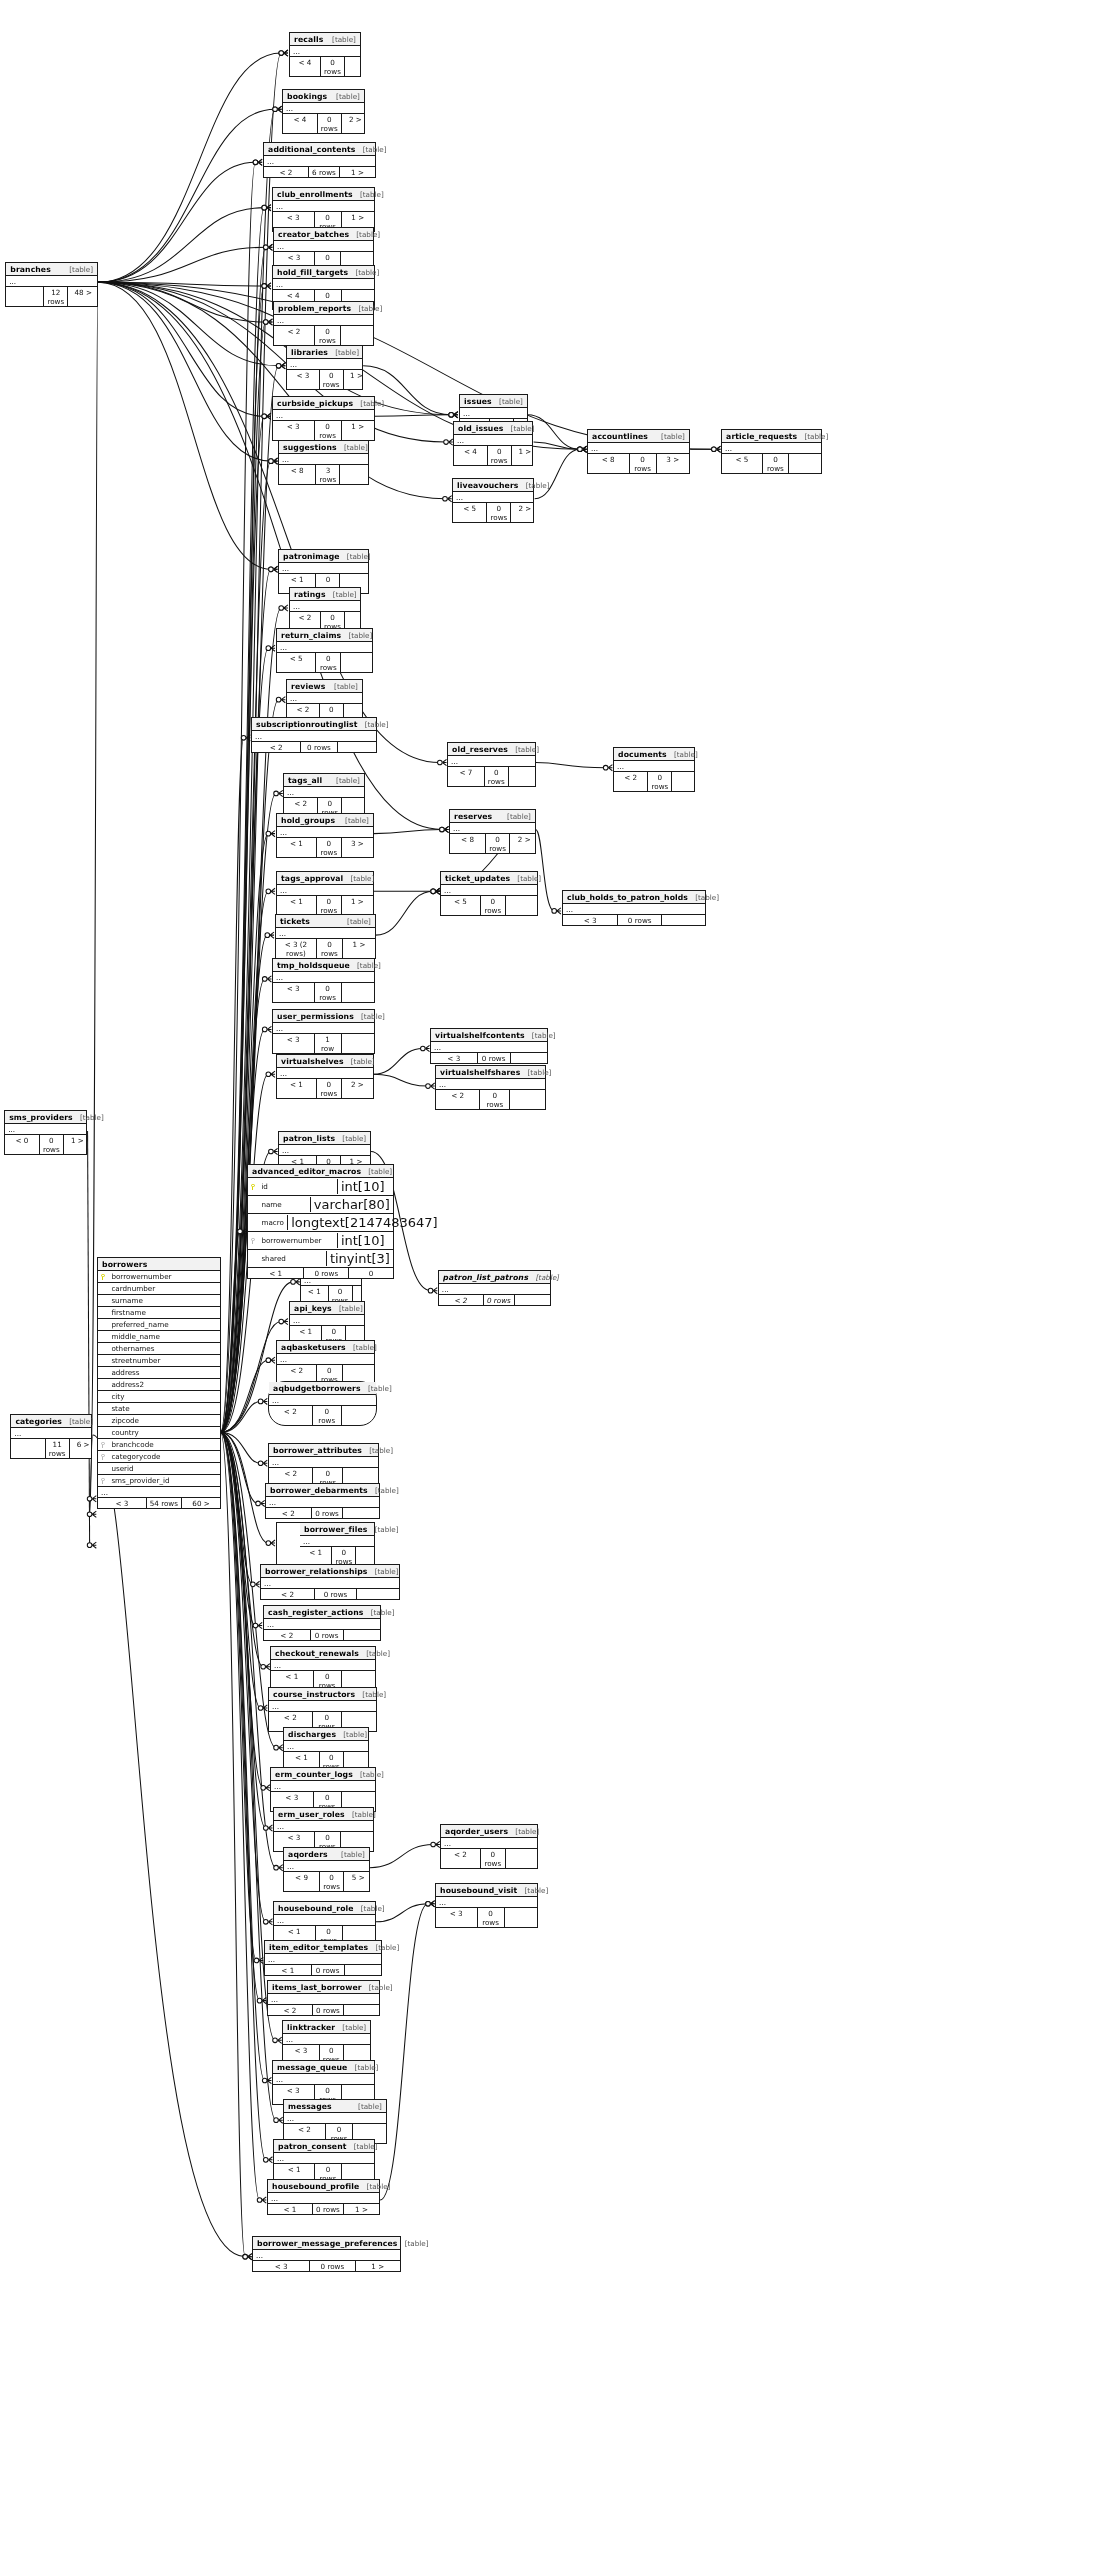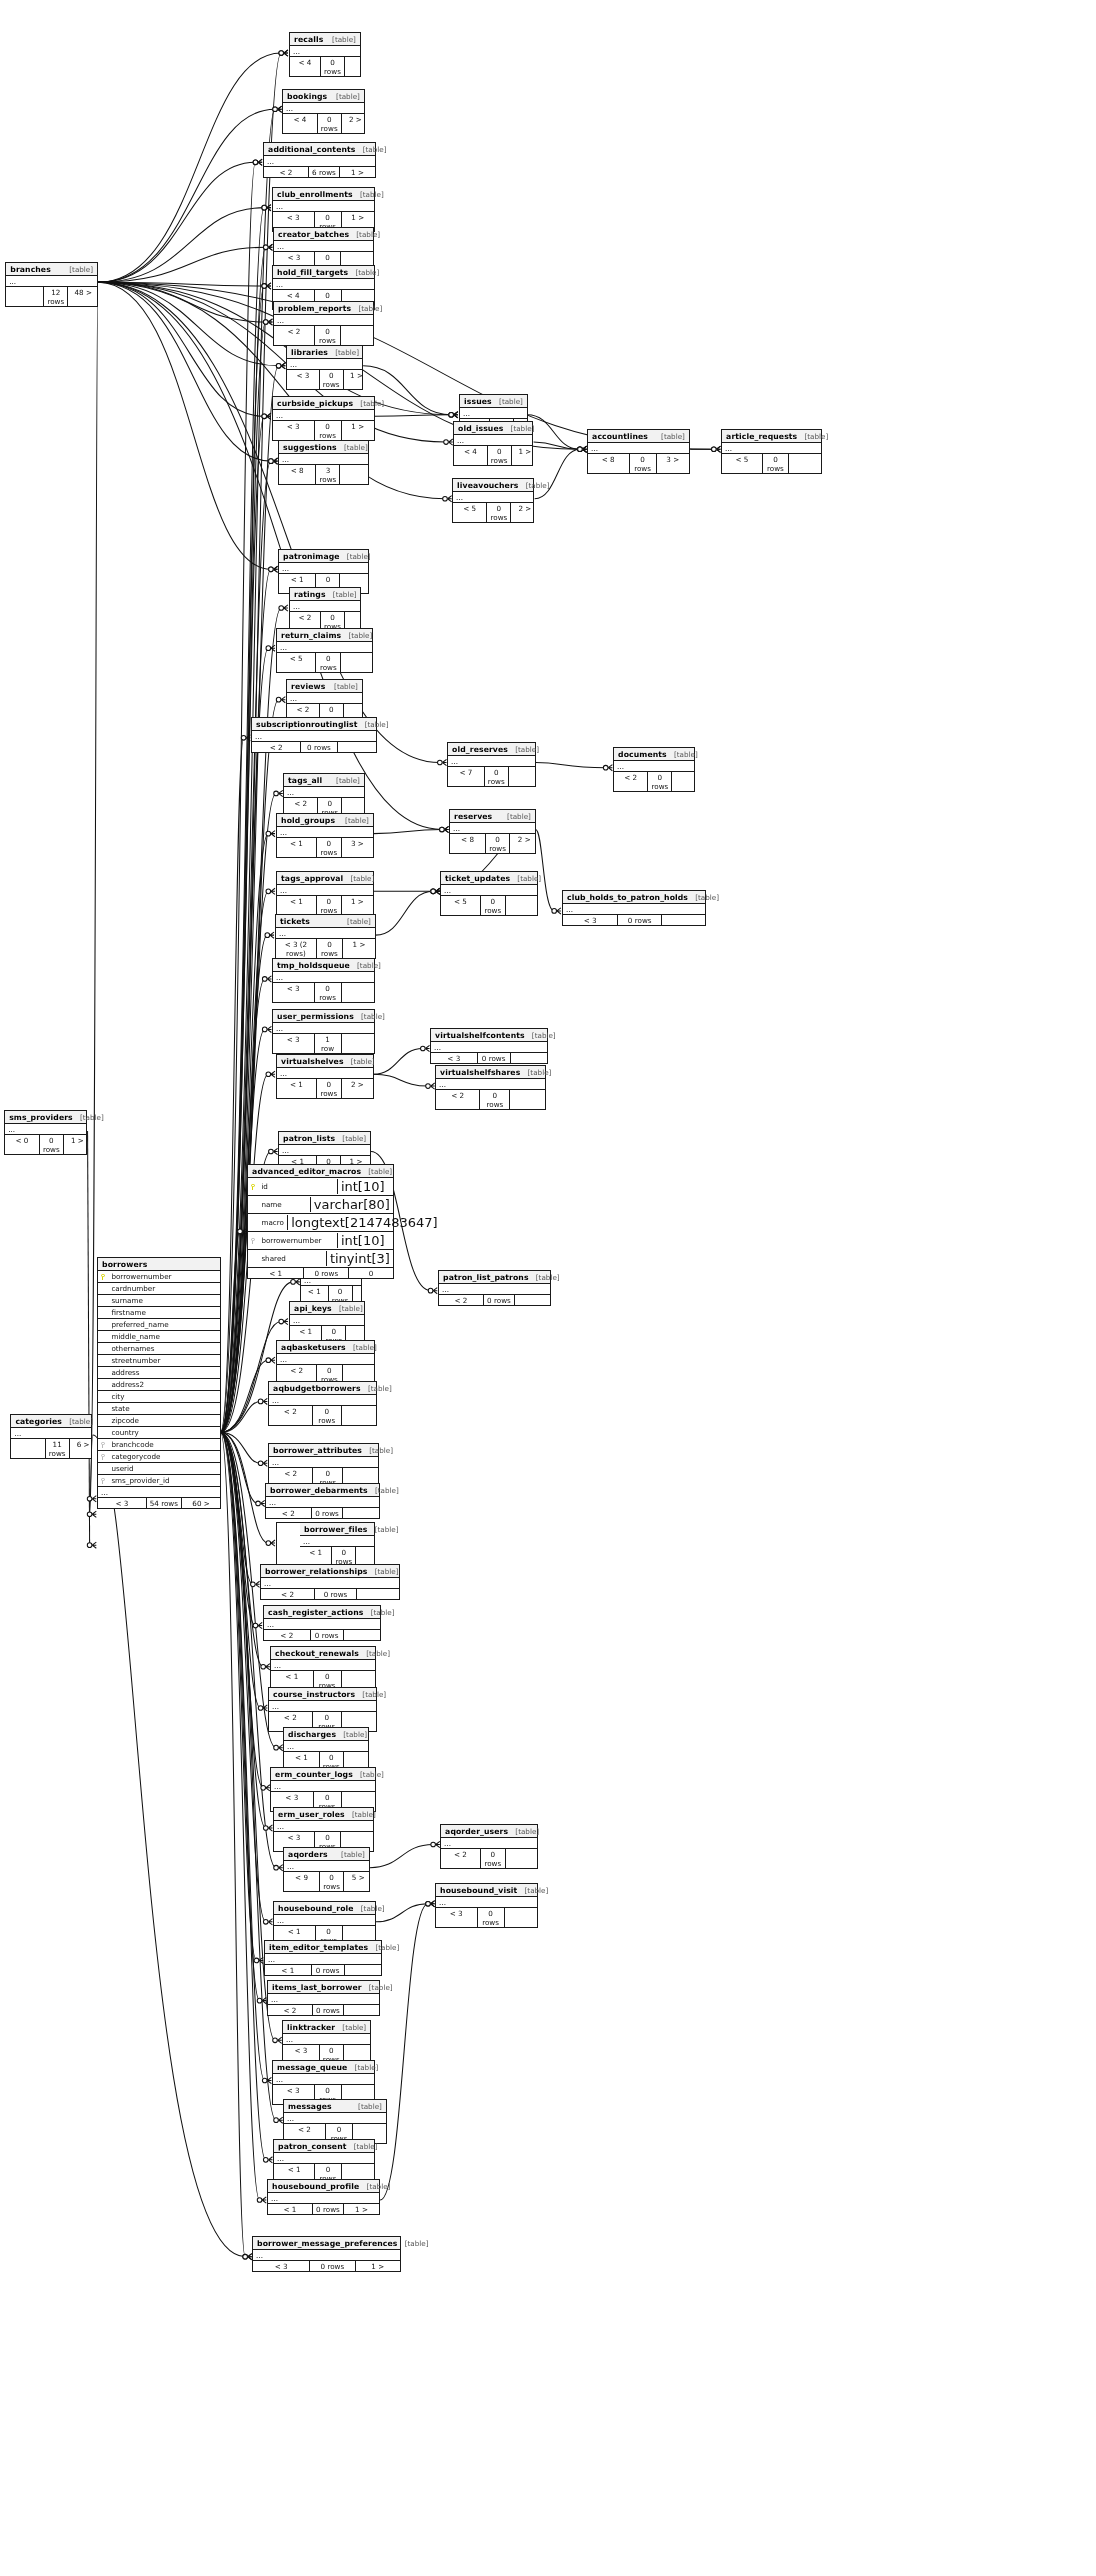--- a/index.html
+++ b/index.html
@@ -742,21 +742,21 @@
           <span class="tname">patron_lists</span>
           <span class="ttype">[table]</span>
         </div>
         <div class="ellip">...</div>
         <div class="foot">
           <div class="fa">&lt; 1</div>
           <div class="fb">0 rows</div>
           <div class="fc">1 &gt;</div>
         </div>
       </div>
-      <div class="node" style="left: 438px; top: 1270px; width: 113px;">
+      <div class="node" style="left: 438px; top: 1270px; width: 113px; font-style: italic;">
         <div class="hdr">
           <span class="tname">patron_list_patrons</span>
           <span class="ttype">[table]</span>
         </div>
         <div class="ellip">...</div>
         <div class="foot">
           <div class="fa">&lt; 2</div>
           <div class="fb">0 rows</div>
           <div class="fc"></div>
         </div>
@@ -790,21 +790,21 @@
           <span class="tname">aqbasketusers</span>
           <span class="ttype">[table]</span>
         </div>
         <div class="ellip">...</div>
         <div class="foot">
           <div class="fa">&lt; 2</div>
           <div class="fb">0 rows</div>
           <div class="fc"></div>
         </div>
       </div>
-      <div class="node" style="left: 268px; top: 1381px; width: 109px;">
+      <div class="node" style="left: 268px; top: 1381px; width: 109px; border-radius: 17px;">
         <div class="hdr">
           <span class="tname">aqbudgetborrowers</span>
           <span class="ttype">[table]</span>
         </div>
         <div class="ellip">...</div>
         <div class="foot">
           <div class="fa">&lt; 2</div>
           <div class="fb">0 rows</div>
           <div class="fc"></div>
         </div>

